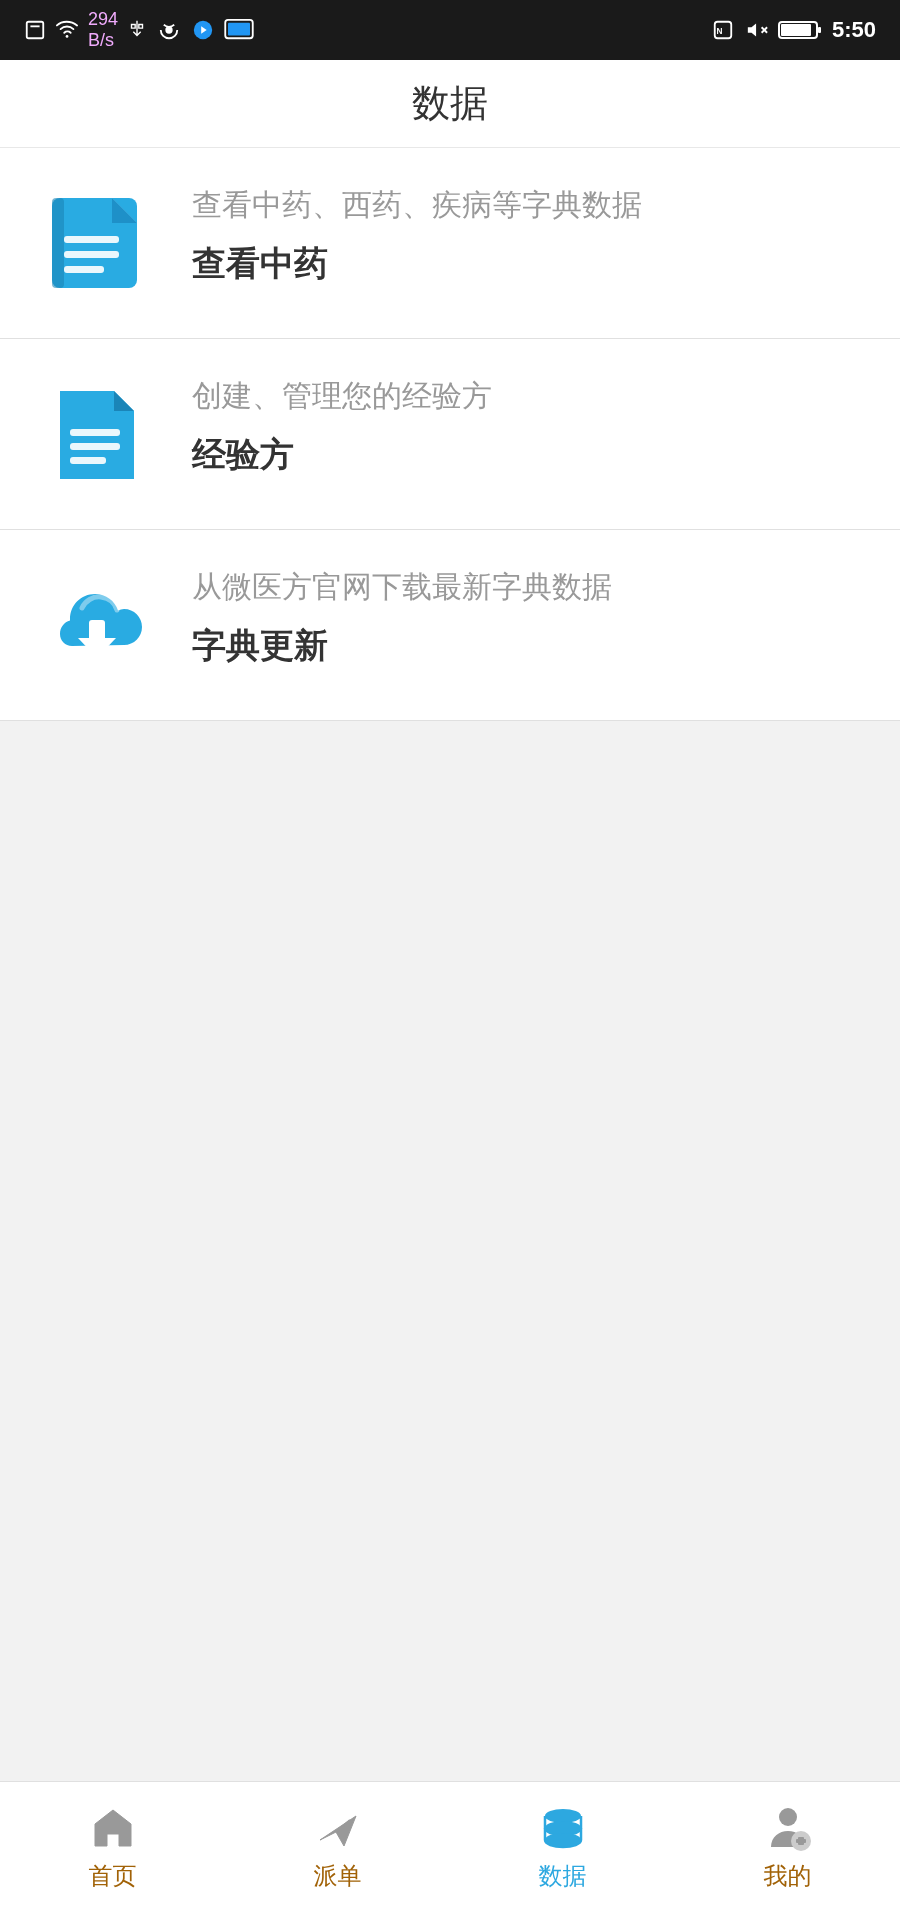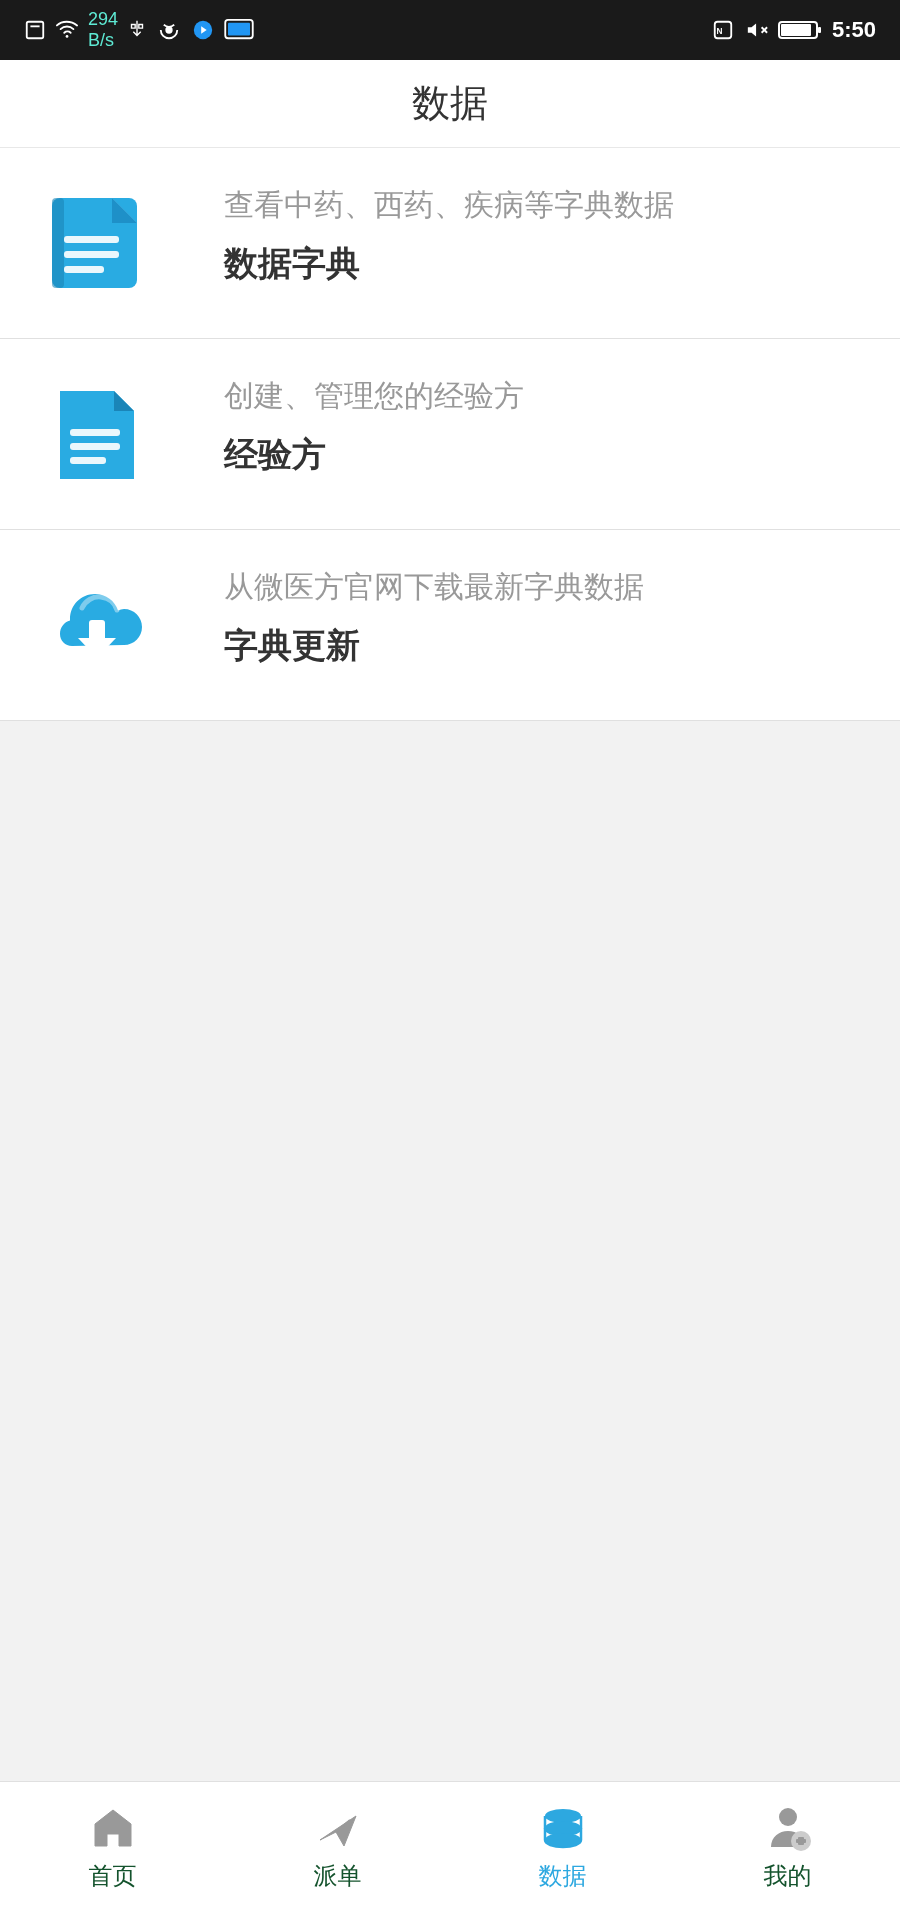--- a/index.html
+++ b/index.html
@@ -22,21 +22,21 @@
       display: flex;
       align-items: center;
       justify-content: space-between;
       padding: 0 24px;
       flex-shrink: 0;
     }
     .status-left {
       display: flex;
       align-items: center;
       gap: 8px;
-      color: #5eead4;
+      color: #f0abfc;
       font-size: 20px;
     }
     .status-right {
       display: flex;
       align-items: center;
       gap: 10px;
       color: white;
       font-size: 22px;
       font-weight: 600;
     }
@@ -66,21 +66,20 @@
 
     
     .menu-item {
       background: #ffffff;
       display: flex;
       align-items: flex-start;
       padding: 30px 32px 30px 32px;
       border-bottom: 1px solid #e0e0e0;
       cursor: pointer;
       position: relative;
-      gap: 32px;
     }
 
     .menu-item-icon {
       width: 130px;
       height: 130px;
       flex-shrink: 0;
       display: flex;
       align-items: center;
       justify-content: center;
       margin-right: 30px;
@@ -133,21 +132,21 @@
       align-items: center;
       justify-content: center;
       gap: 6px;
       flex: 1;
       cursor: pointer;
       height: 100%;
     }
 
     .tab-label {
       font-size: 24px;
-      color: #14532d;
+      color: #a16207;
     }
     .tab-label.active {
       color: #2da8e0;
     }
 
     .tab-icon {
       width: 52px;
       height: 52px;
       display: flex;
       align-items: center;
@@ -223,21 +222,21 @@
 
         <rect x="22" y="48" width="55" height="7" rx="3" fill="white" opacity="0.9"></rect>
         <rect x="22" y="63" width="55" height="7" rx="3" fill="white" opacity="0.9"></rect>
         <rect x="22" y="78" width="40" height="7" rx="3" fill="white" opacity="0.9"></rect>
 
         <rect x="10" y="10" width="12" height="90" rx="4" fill="#1a85b8" opacity="0.6"></rect>
       </svg>
     </div>
     <div class="menu-item-inner">
       <span class="menu-item-desc">查看中药、西药、疾病等字典数据</span>
-      <span class="menu-item-label">数据字典</span>
+      <span class="menu-item-label">查看中药</span>
     </div>
   </div>
 
   <div class="menu-item">
     <div class="menu-item-icon icon-doc">
       <svg viewBox="0 0 110 110" fill="none" xmlns="http://www.w3.org/2000/svg">
 
         <path d="M18 12 L72 12 L92 32 L92 100 L18 100 Z" fill="#29abe2" rx="4"></path>
 
         <path d="M72 12 L72 32 L92 32 Z" fill="#1a85b8"></path>

